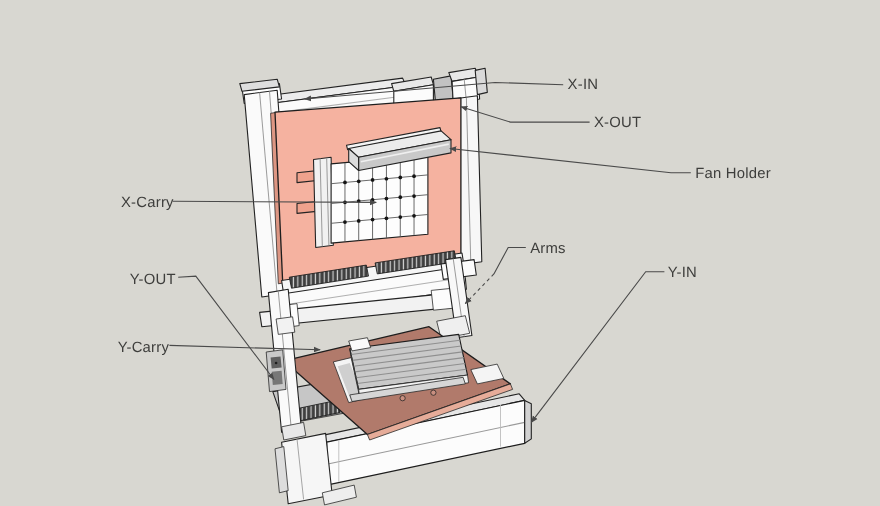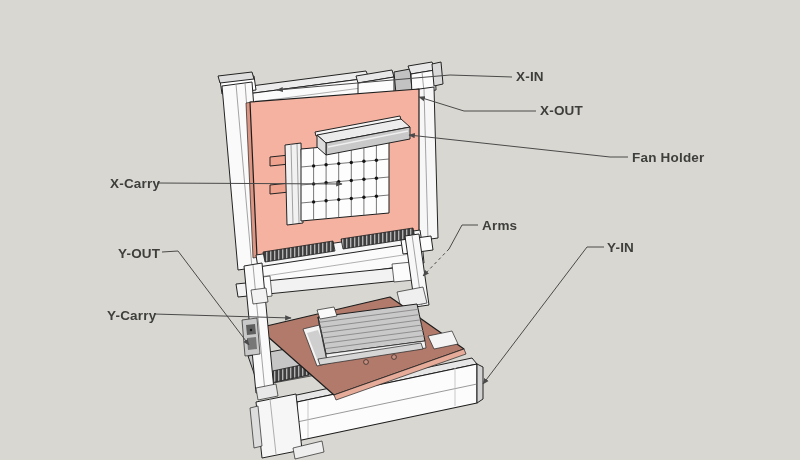--- a/index.html
+++ b/index.html
@@ -1,18 +1,18 @@
 <!DOCTYPE html>
 <html><head>
 <meta charset="utf-8">
 <style>
   html,body{margin:0;padding:0;}
   body{width:800px;height:460px;overflow:hidden;background:#d8d7d1;
        font-family:"Liberation Sans",sans-serif;}
-  .stage{position:relative;width:727px;height:460px;font-weight:bold;}
+  .stage{position:relative;width:727px;height:460px;}
   svg{display:block;}
   text.callout{font-family:"Liberation Sans",sans-serif;font-size:13.5px;
                fill:#3e3e3c;letter-spacing:.2px;}
   .outline{stroke:#232323;stroke-width:1;stroke-linejoin:round;}
   .thin{stroke:#232323;stroke-width:.7;stroke-linejoin:round;}
   .leader{stroke:#4a4a4a;stroke-width:1;fill:none;}
 </style>
 </head>
 <body>
 

